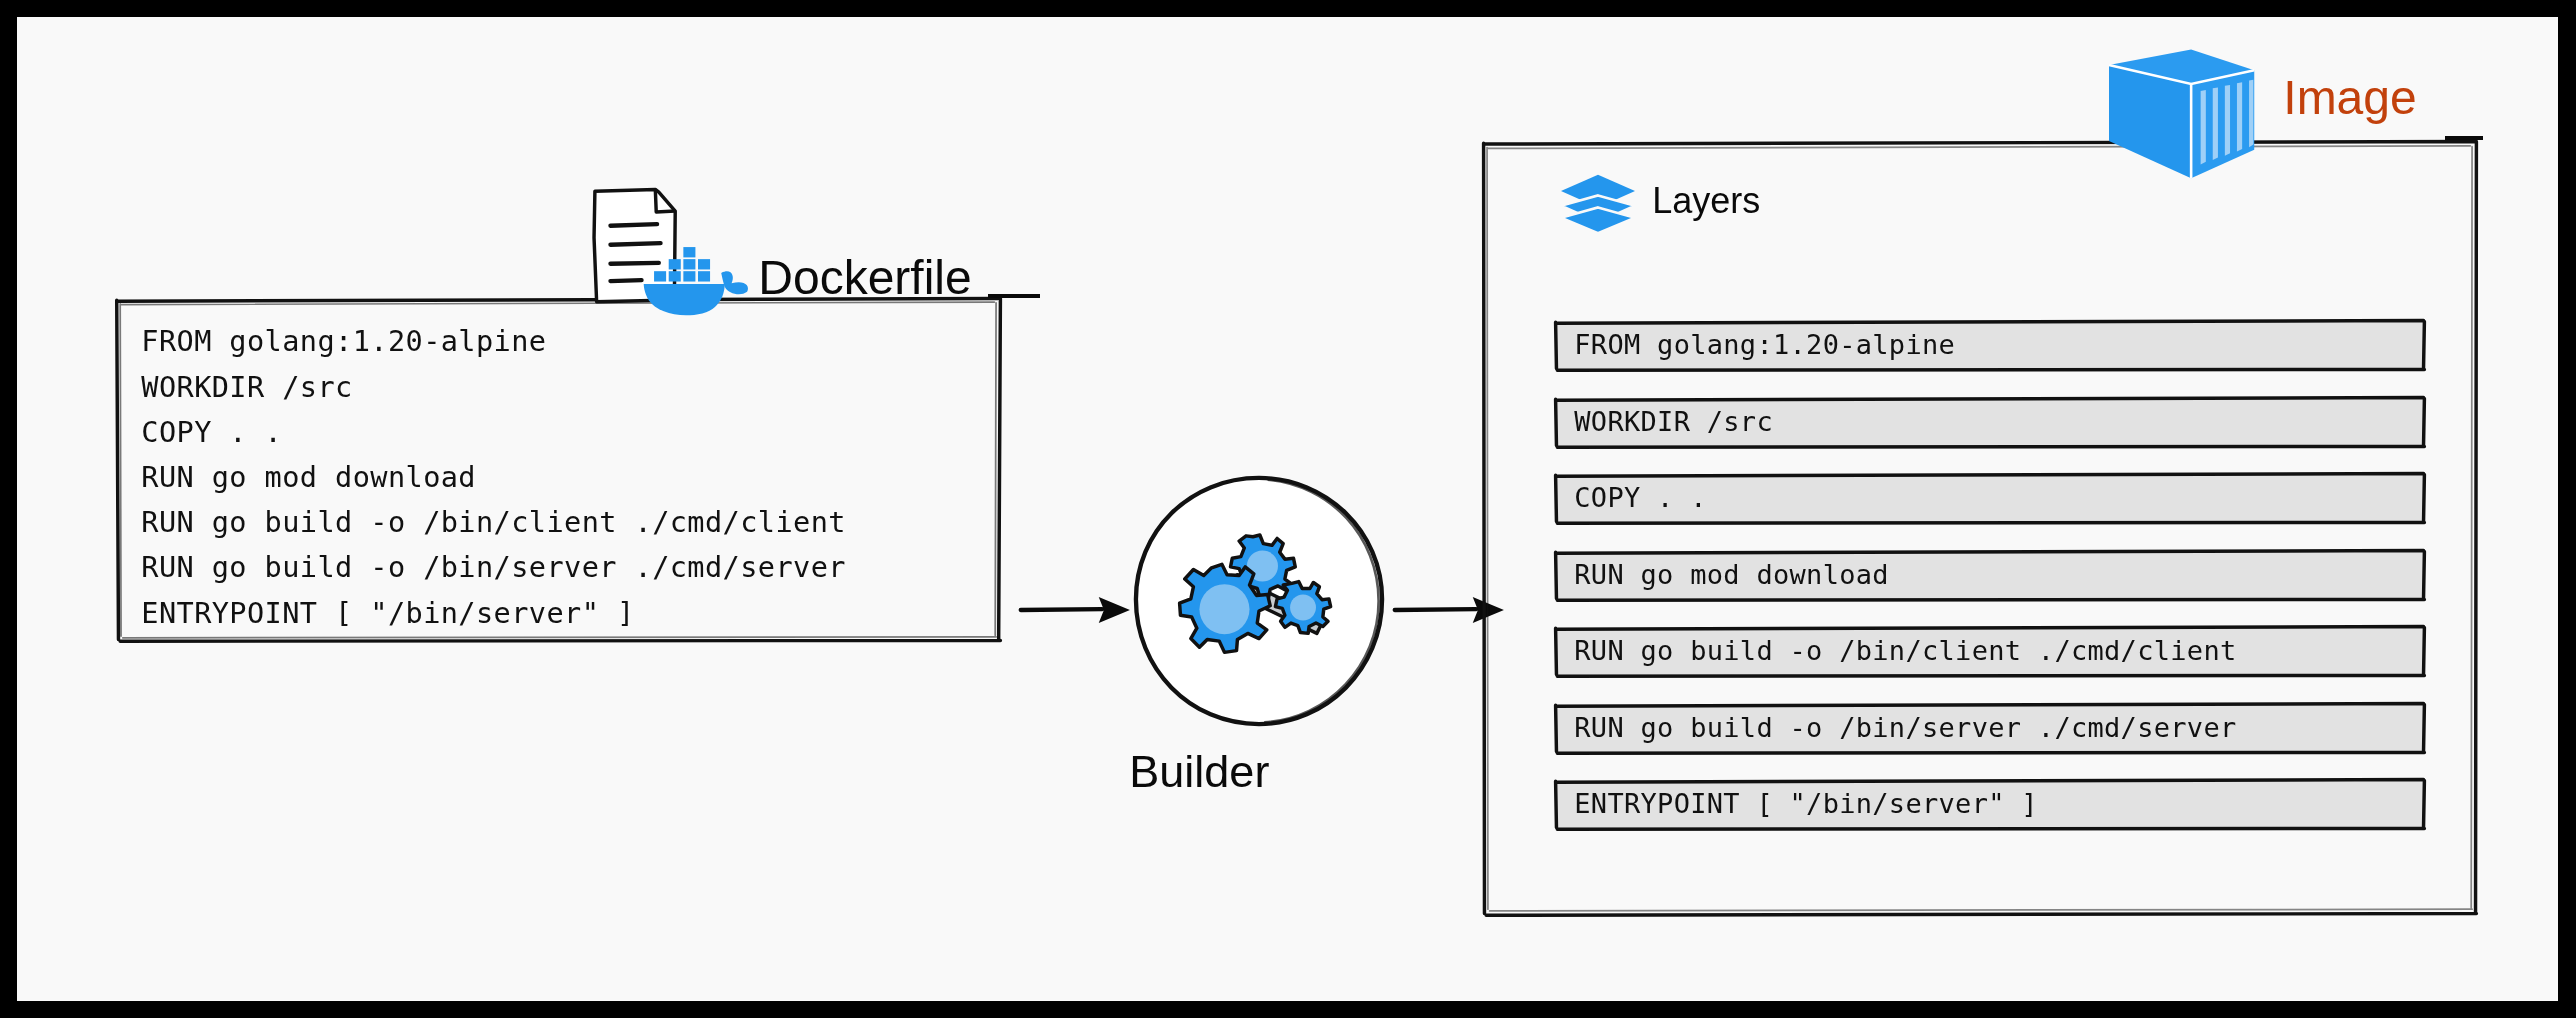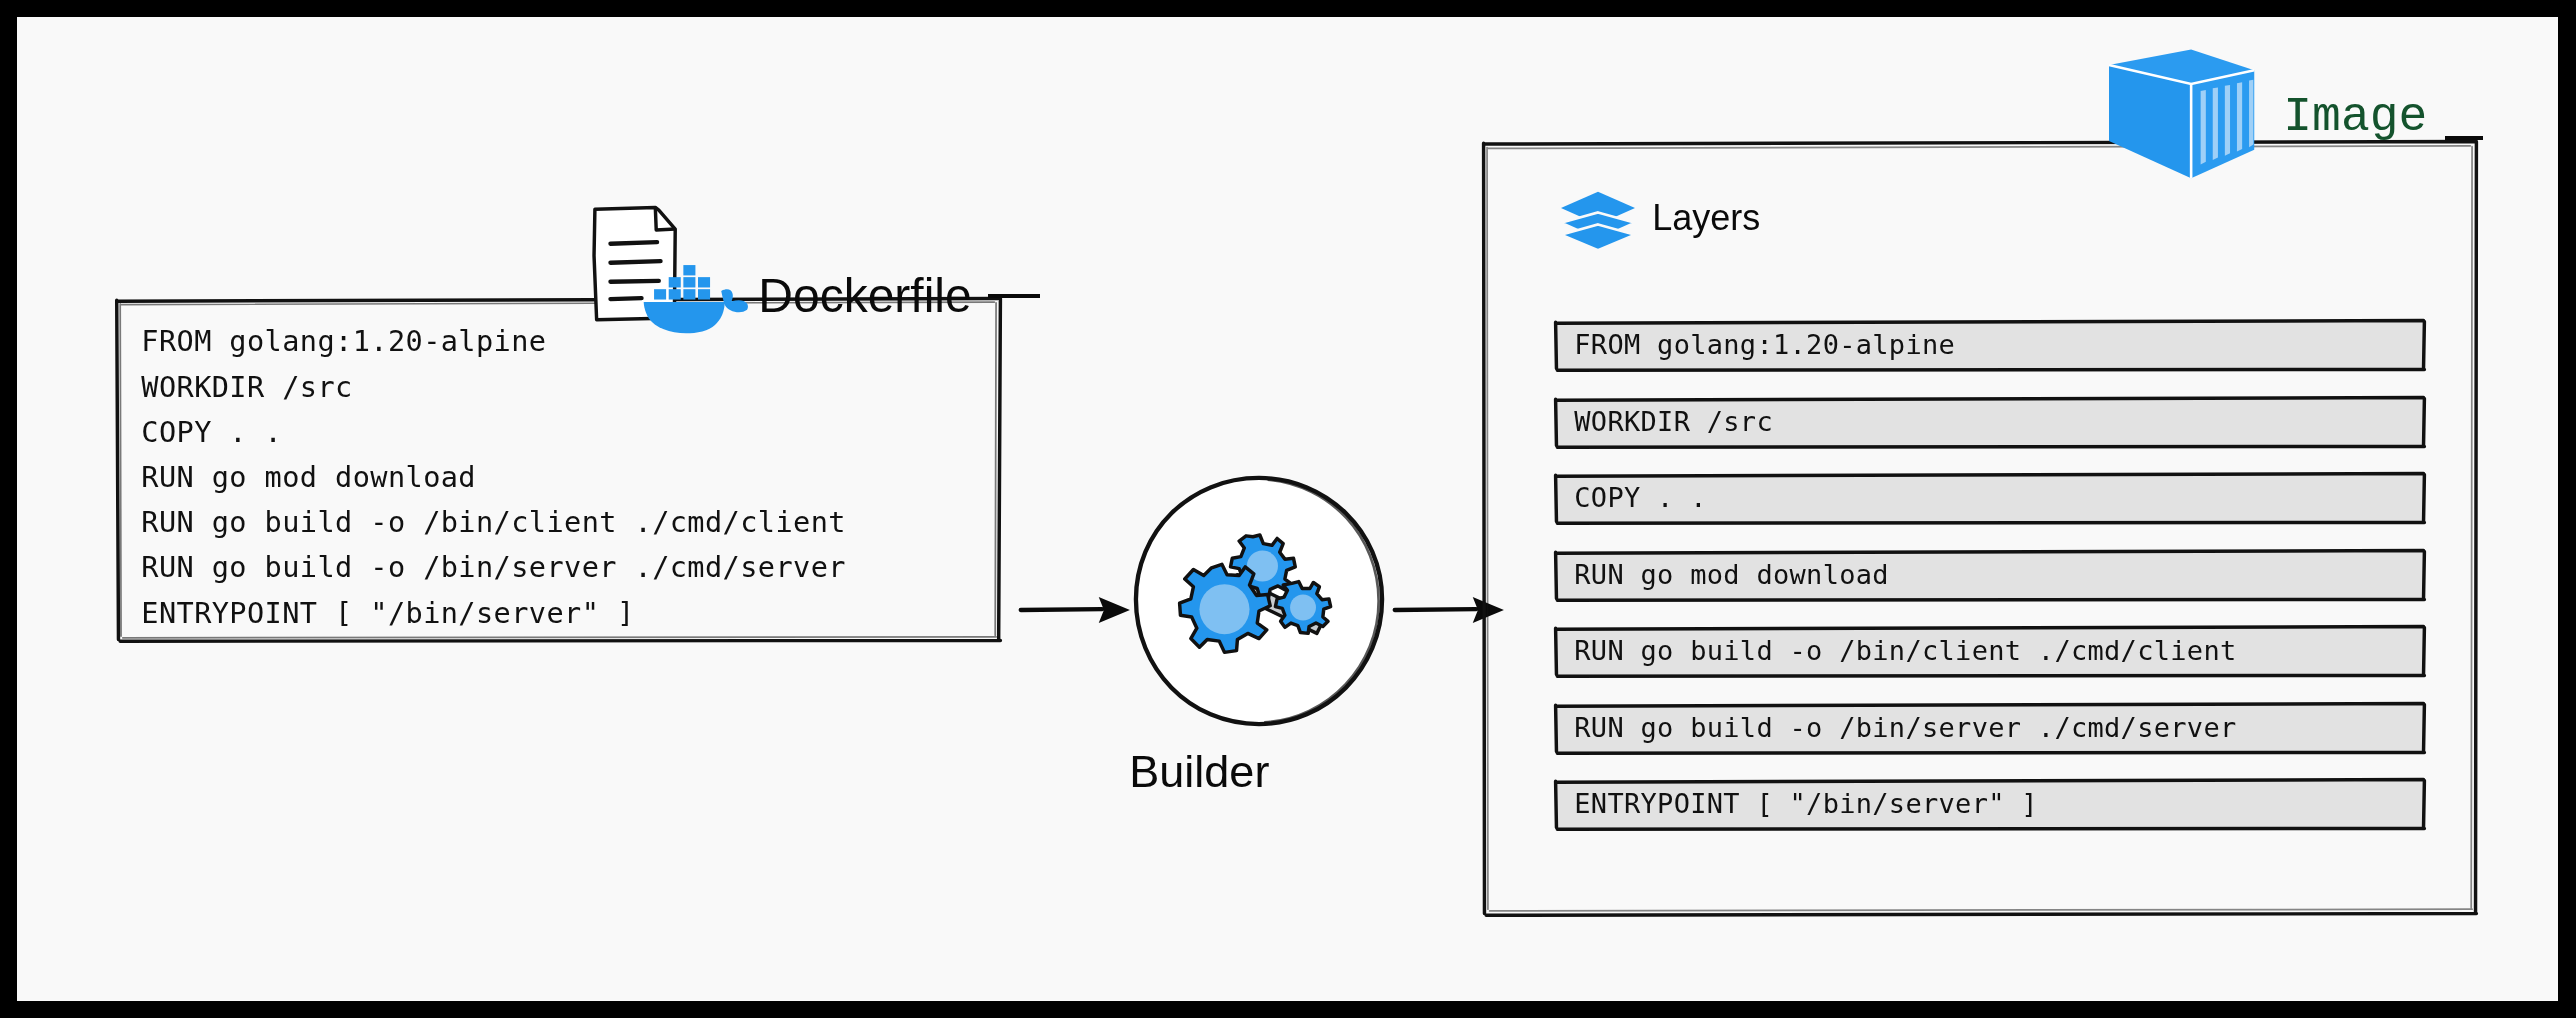--- a/index.html
+++ b/index.html
@@ -57,21 +57,21 @@
     color: #111111;
     letter-spacing: 0.4px;
     white-space: pre;
     margin-bottom: 0px;
     height: 43px;
   }
 
   
   #dockerfile-label-group {
     left: 571px;
-    top: 180px;
+    top: 162px;
     width: 450px;
     height: 164px;
   }
   #dockerfile-doc-icon {
     position: absolute;
     left: 0px;
     top: 7px;
     width: 95px;
     height: 121px;
   }
@@ -157,31 +157,31 @@
   #image-container-icon {
     position: absolute;
     left: 0px;
     top: 0px;
     width: 170px;
     height: 134px;
   }
   #image-label-text {
     position: absolute;
     left: 176px;
-    top: 44px;
+    top: 24px;
     font-size: 48px;
-    color: #14532d;
-    font-family: Liberation Mono, monospace;
+    color: #c2410c;
+    font-family: Liberation Sans, sans-serif;
     white-space: nowrap;
   }
 
   
   #layers-header {
     left: 1542px;
-    top: 169px;
+    top: 152px;
     width: 346px;
     height: 69px;
   }
   #layers-stack-icon {
     position: absolute;
     left: 0px; top: 3.5px;
     width: 78px; height: 62px;
   }
   #layers-label-text {
     position: absolute;

